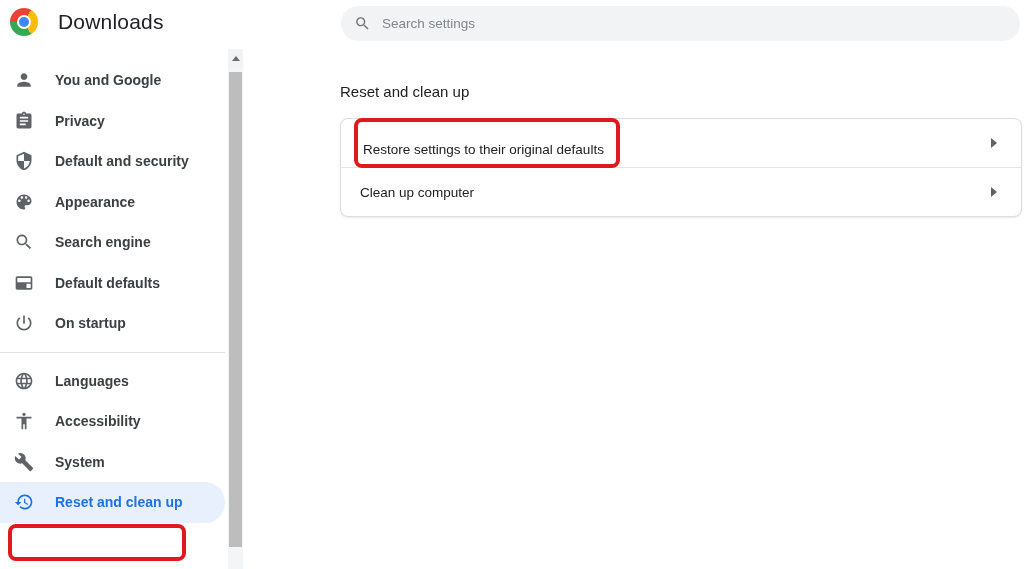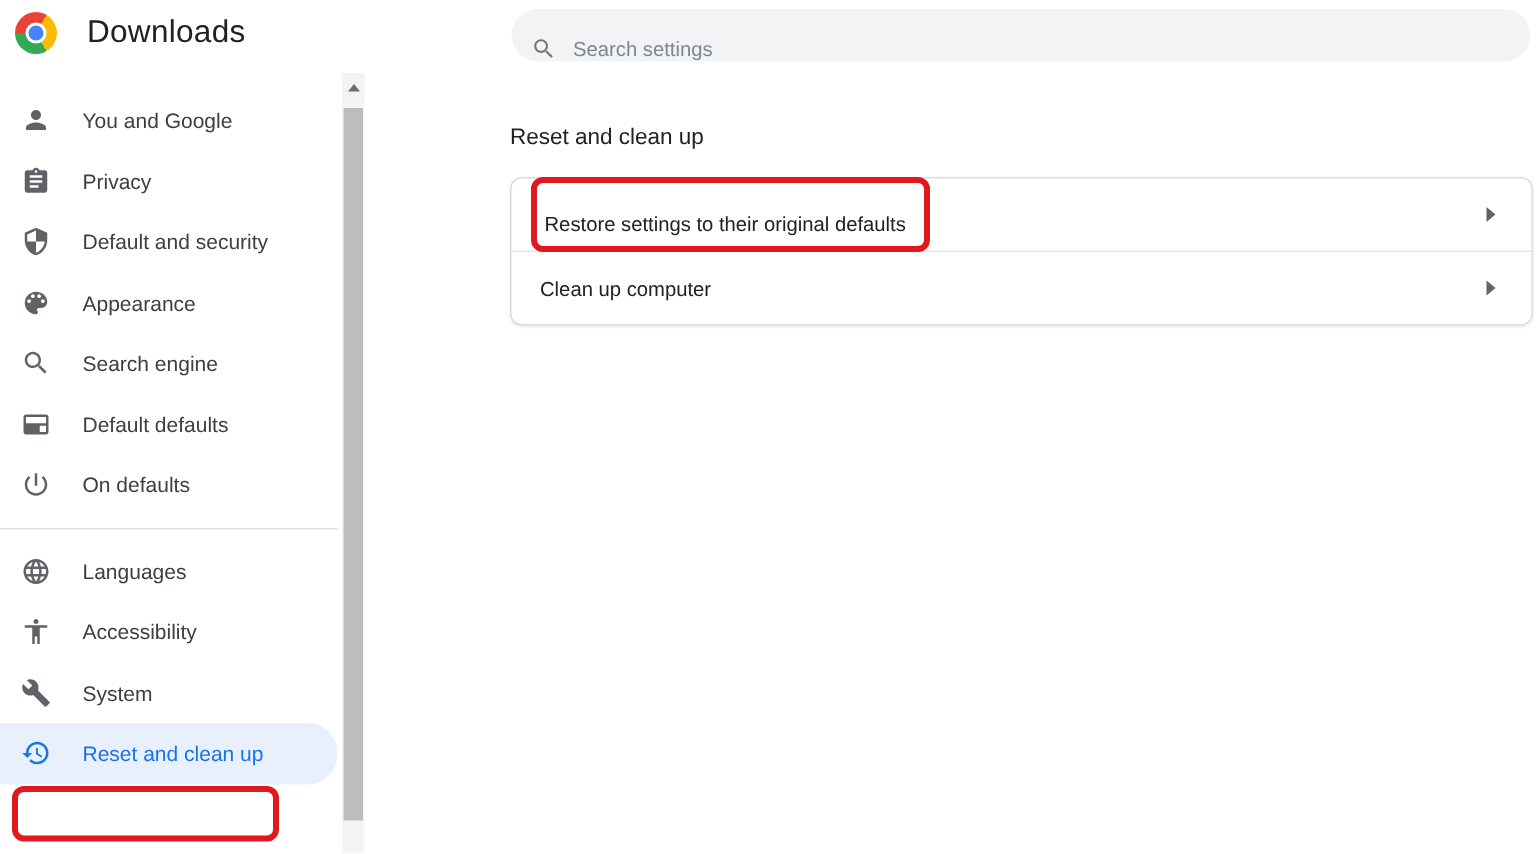--- a/index.html
+++ b/index.html
@@ -21,39 +21,39 @@
   }
   .chrome-logo::after{
     content:"";position:absolute;left:50%;top:50%;width:10px;height:10px;
     margin:-5px 0 0 -5px;border-radius:50%;background:#4285f4;
   }
   .app-title{
     margin:0 0 0 20px;font-size:21px;font-weight:500;color:#202124;letter-spacing:.2px;
   }
   .search-pill{
     position:absolute;left:341px;top:6px;width:679px;height:35px;
-    background:#f1f3f4;border-radius:18px;display:flex;align-items:flex-end;
+    background:#f1f3f4;border-radius:18px;display:flex;align-items:center;
     padding:0;box-sizing:border-box;
   }
   .search-pill svg{margin-left:13px;flex:0 0 auto;}
   .search-pill input{
     flex:1;border:none;outline:none;background:transparent;
     margin-left:9px;font-size:13.5px;color:#202124;
     font-family:"Liberation Sans","DejaVu Sans",sans-serif;
   }
   .search-pill input::placeholder{color:#80868b;}
   
   .sidebar{position:absolute;left:0;top:60px;width:225px;}
   .sb-item{
     height:40.5px;display:flex;align-items:center;padding-left:14px;
     box-sizing:border-box;cursor:pointer;
   }
   .sb-item svg{flex:0 0 auto;fill:#5f6368;}
   .sb-item .sb-label{
-    margin-left:21px;font-size:14px;font-weight:400;color:#3c4043;white-space:nowrap;
+    margin-left:21px;font-size:14px;font-weight:700;color:#3c4043;white-space:nowrap;
   }
   .sb-item.selected{background:#e8f0fe;border-radius:0 20px 20px 0;}
   .sb-item.selected svg{fill:#1a73e8;}
   .sb-item.selected .sb-label{color:#1a73e8;}
   .sb-divider{height:1px;background:#e0e0e0;margin:8px 0;}
   
   .scrollbar{position:absolute;left:228px;top:49px;width:15px;height:520px;background:#f4f5f6;}
   .scroll-btn-up{
     position:absolute;left:0;top:0;width:15px;height:19px;background:#f1f3f4;
     display:flex;align-items:center;justify-content:center;cursor:pointer;
@@ -153,21 +153,21 @@
     <svg width="20" height="20" viewBox="0 0 24 24">
         <path d="M20 4H4c-1.1 0-1.99.9-1.99 2L2 18c0 1.1.9 2 2 2h16c1.1 0 2-.9 2-2V6c0-1.1-.9-2-2-2zm0 14h-5v-5h5v5zm0-7H4V6h16v5z"></path>
       </svg>
     <span class="sb-label">Default defaults</span>
   </div>
 
   <div class="sb-item">
     <svg width="20" height="20" viewBox="0 0 24 24">
         <path d="M13 3h-2v10h2V3zm4.83 2.17l-1.42 1.42C17.99 7.86 19 9.81 19 12c0 3.87-3.13 7-7 7s-7-3.13-7-7c0-2.19 1.01-4.14 2.58-5.42L6.17 5.17C4.23 6.82 3 9.26 3 12c0 4.97 4.03 9 9 9s9-4.03 9-9c0-2.74-1.23-5.18-3.17-6.83z"></path>
       </svg>
-    <span class="sb-label">On defaults</span>
+    <span class="sb-label">On startup</span>
   </div>
 
   <div class="sb-divider"></div>
 
   <div class="sb-item">
     <svg width="20" height="20" viewBox="0 0 24 24">
         <path d="M11.99 2C6.47 2 2 6.48 2 12s4.47 10 9.99 10C17.52 22 22 17.52 22 12S17.52 2 11.99 2zm6.93 6h-2.95c-.32-1.25-.78-2.45-1.38-3.56 1.84.63 3.37 1.91 4.33 3.56zM12 4.04c.83 1.2 1.48 2.53 1.91 3.96h-3.82c.43-1.43 1.08-2.76 1.91-3.96zM4.26 14C4.1 13.36 4 12.69 4 12s.1-1.36.26-2h3.38c-.08.66-.14 1.32-.14 2 0 .68.06 1.34.14 2H4.26zm.82 2h2.95c.32 1.25.78 2.45 1.38 3.56-1.84-.63-3.37-1.9-4.33-3.56zm2.95-8H5.08c.96-1.66 2.49-2.93 4.33-3.56C8.81 5.55 8.35 6.75 8.03 8zM12 19.96c-.83-1.2-1.48-2.53-1.91-3.96h3.82c-.43 1.43-1.08 2.76-1.91 3.96zM14.34 14H9.66c-.09-.66-.16-1.32-.16-2 0-.68.07-1.35.16-2h4.68c.09.65.16 1.32.16 2 0 .68-.07 1.34-.16 2zm.25 5.56c.6-1.11 1.06-2.31 1.38-3.56h2.95c-.96 1.65-2.49 2.93-4.33 3.56zM16.36 14c.08-.66.14-1.32.14-2 0-.68-.06-1.34-.14-2h3.38c.16.64.26 1.31.26 2s-.1 1.36-.26 2h-3.38z"></path>
       </svg>
     <span class="sb-label">Languages</span>
   </div>

